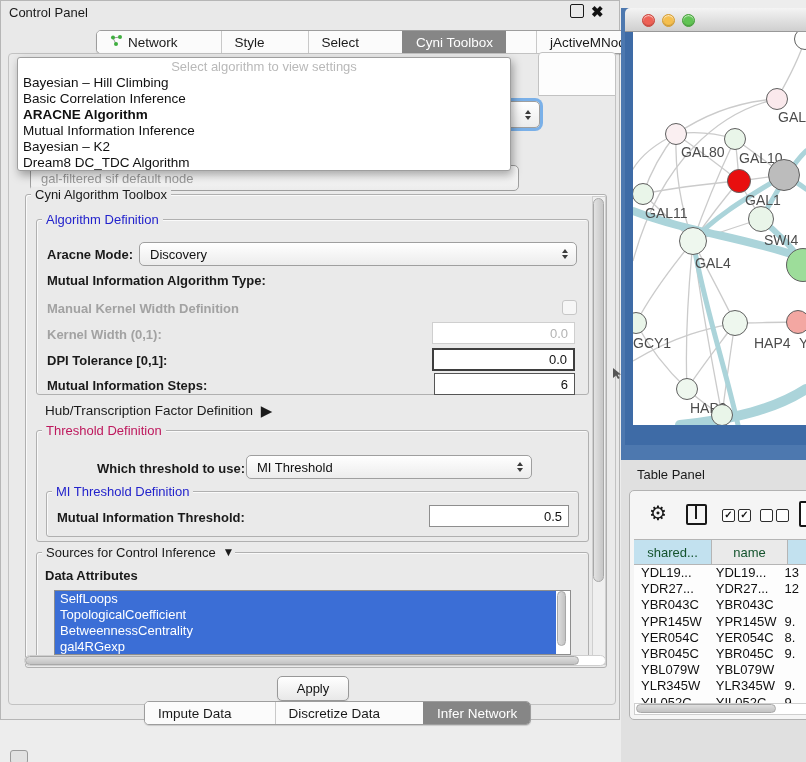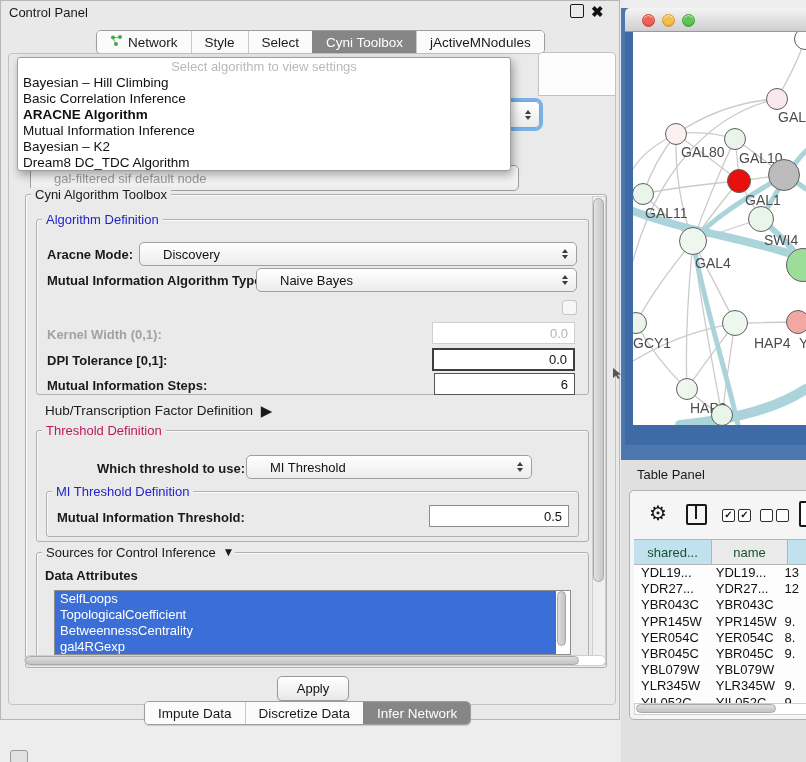--- a/index.html
+++ b/index.html
@@ -8,26 +8,26 @@
   .abs{position:absolute;}
   .lbl{position:absolute;font-size:13px;color:#1a1a1a;white-space:nowrap;}
   .b{font-weight:bold;}
   .dis{color:#a2a2a2;}
   
   .cpwin{position:absolute;left:0;top:8;width:620px;height:720px;background:#e9e9e9;border:1px solid #b6b6b6;box-sizing:border-box;}
   .mainpanel{position:absolute;left:7px;top:52px;width:606px;height:650px;background:#eaeaea;border:1px solid #c2c2c2;border-radius:4px;}
   .grp{position:absolute;border:1px solid #b0b0b0;border-radius:3px;box-shadow:inset 1px 1px 0 rgba(255,255,255,.75);}
   .gtitle{position:absolute;font-size:13px;background:#eaeaea;padding:0 4px;white-space:nowrap;z-index:2;}
   
-  .segwrap{position:absolute;display:flex;border:1px solid #9d9d9d;border-radius:5px;overflow:hidden;height:22px;background:#fbfbfb;box-shadow:0 1px 1px rgba(0,0,0,.15);}
+  .segwrap{position:absolute;display:flex;border:1px solid #9d9d9d;border-radius:5px;overflow:hidden;height:22px;background:#fbfbfb;box-shadow:0 1px 1px rgba(0,0,0,.15);gap:30px;}
   .seg{display:flex;align-items:center;justify-content:center;gap:5px;font-size:13.5px;color:#1a1a1a;border-left:1px solid #c9c9c9;background:#fbfbfb;padding:0 13px;height:100%;box-sizing:border-box;white-space:nowrap;}
   .seg:first-child{border-left:none;}
   .seg.sel{background:#868686;color:#ffffff;border-left-color:#868686;}
   
-  .combo{position:absolute;background:linear-gradient(#ffffff,#ececec);border:1px solid #9f9f9f;border-radius:5px;display:flex;align-items:center;font-size:13px;color:#111;padding-left:23px;box-sizing:border-box;white-space:nowrap;}
+  .combo{position:absolute;background:linear-gradient(#ffffff,#ececec);border:1px solid #9f9f9f;border-radius:5px;display:flex;align-items:center;font-size:13px;color:#111;padding-left:10px;box-sizing:border-box;white-space:nowrap;}
   .stepper{position:absolute;right:8px;top:50%;transform:translateY(-50%);display:flex;flex-direction:column;gap:2px;}
   .stepper i{display:block;width:0;height:0;border-left:3.5px solid transparent;border-right:3.5px solid transparent;}
   .stepper .up{border-bottom:4.5px solid #3c3c3c;}
   .stepper .dn{border-top:4.5px solid #3c3c3c;}
   .field{position:absolute;background:#fff;font-size:13px;display:flex;align-items:center;justify-content:flex-end;padding-right:6px;color:#111;box-sizing:border-box;}
   .checkbox{position:absolute;width:13px;height:13px;border:1px solid #c7c7c7;border-radius:3px;background:#f6f6f6;}
   
   #algo-overlay{position:absolute;left:17px;top:57px;width:494px;height:114px;background:#fff;border:1px solid #9e9e9e;border-radius:3px;box-shadow:2px 4px 10px rgba(0,0,0,.35);z-index:30;box-sizing:border-box;}
   .prompt{height:17px;line-height:17px;text-align:center;color:#b9b9b9;font-size:13px;}
   .opt{height:16px;line-height:16px;padding-left:5px;font-size:13.5px;color:#101010;white-space:nowrap;}
@@ -119,28 +119,22 @@
       <div class="lbl b" style="left:38px;top:193px;">Aracne Mode:</div>
       <div class="combo" style="left:130px;top:188px;width:438px;height:24px;">
         <span>Discovery</span>
         <span class="stepper">
             <i class="up"></i>
             <i class="dn"></i>
           </span>
       </div>
 
       <div class="lbl b" style="left:38px;top:219px;">Mutual Information Algorithm Type:</div>
-      <div class="combo" style="left:247px;top:214px;width:321px;height:24px;">
-        <span>Naive Bayes</span>
-        <span class="stepper">
-            <i class="up"></i>
-            <i class="dn"></i>
-          </span>
-      </div>
-
+
+      <div class="lbl b dis" style="left:38px;top:247px;">Manual Kernel Width Definition</div>
       <div class="checkbox" style="left:553px;top:246px;"></div>
 
       <div class="lbl b dis" style="left:38px;top:273px;">Kernel Width (0,1):</div>
       <div class="field" style="left:423px;top:268px;width:143px;height:22px;border:1px solid #cfcfcf;color:#b3b3b3;">0.0</div>
 
       <div class="lbl b" style="left:38px;top:299px;">DPI Tolerance [0,1]:</div>
       <div class="field" style="left:423px;top:294px;width:143px;height:23px;border:2px solid #3e3e3e;">0.0</div>
 
       <div class="lbl b" style="left:38px;top:324px;">Mutual Information Steps:</div>
       <div class="field" style="left:425px;top:319px;width:141px;height:22px;border:1.5px solid #555;">6</div>

